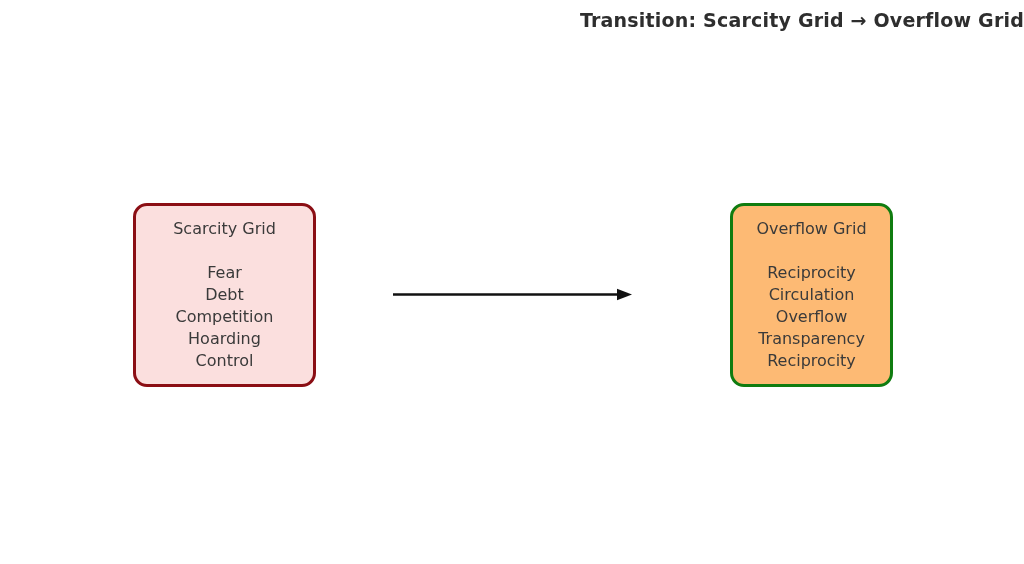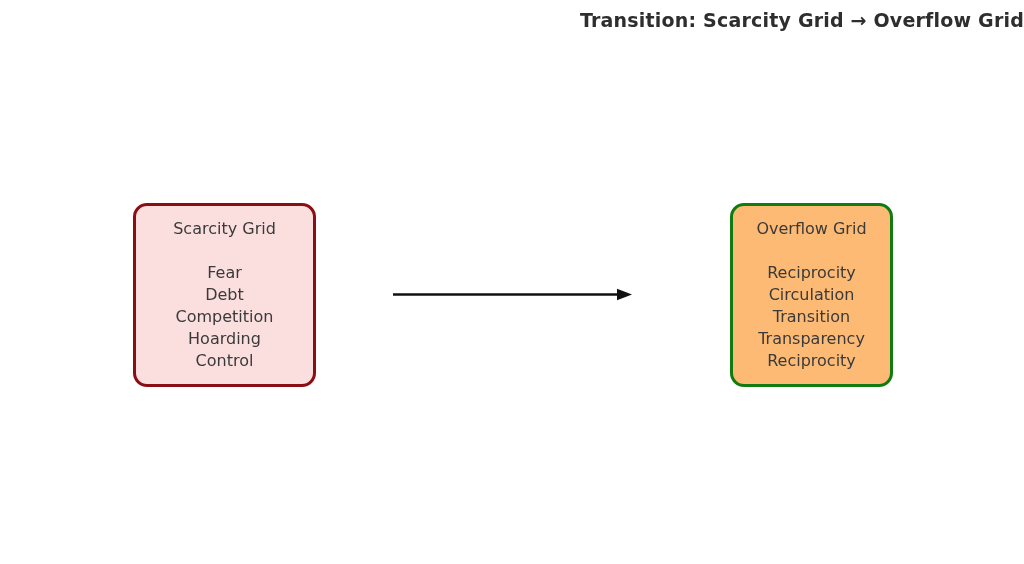--- a/index.html
+++ b/index.html
@@ -73,19 +73,19 @@
     <line x1="2" y1="10.5" x2="228" y2="10.5" stroke="currentColor" stroke-width="2.6"></line>
     <polygon points="226,4.8 241,10.5 226,16.2" fill="currentColor"></polygon>
   </svg>
 
   <div class="box box-overflow" style="border-color: rgb(16, 124, 16); background-color: #fdba74;">
     <div class="box-text">
       <div>Overflow Grid</div>
       <div class="box-gap"></div>
       <div>Reciprocity</div>
       <div>Circulation</div>
-      <div>Transition</div>
+      <div>Overflow</div>
       <div>Transparency</div>
       <div>Reciprocity</div>
     </div>
   </div>
 
 </div>
 
 </body></html>

